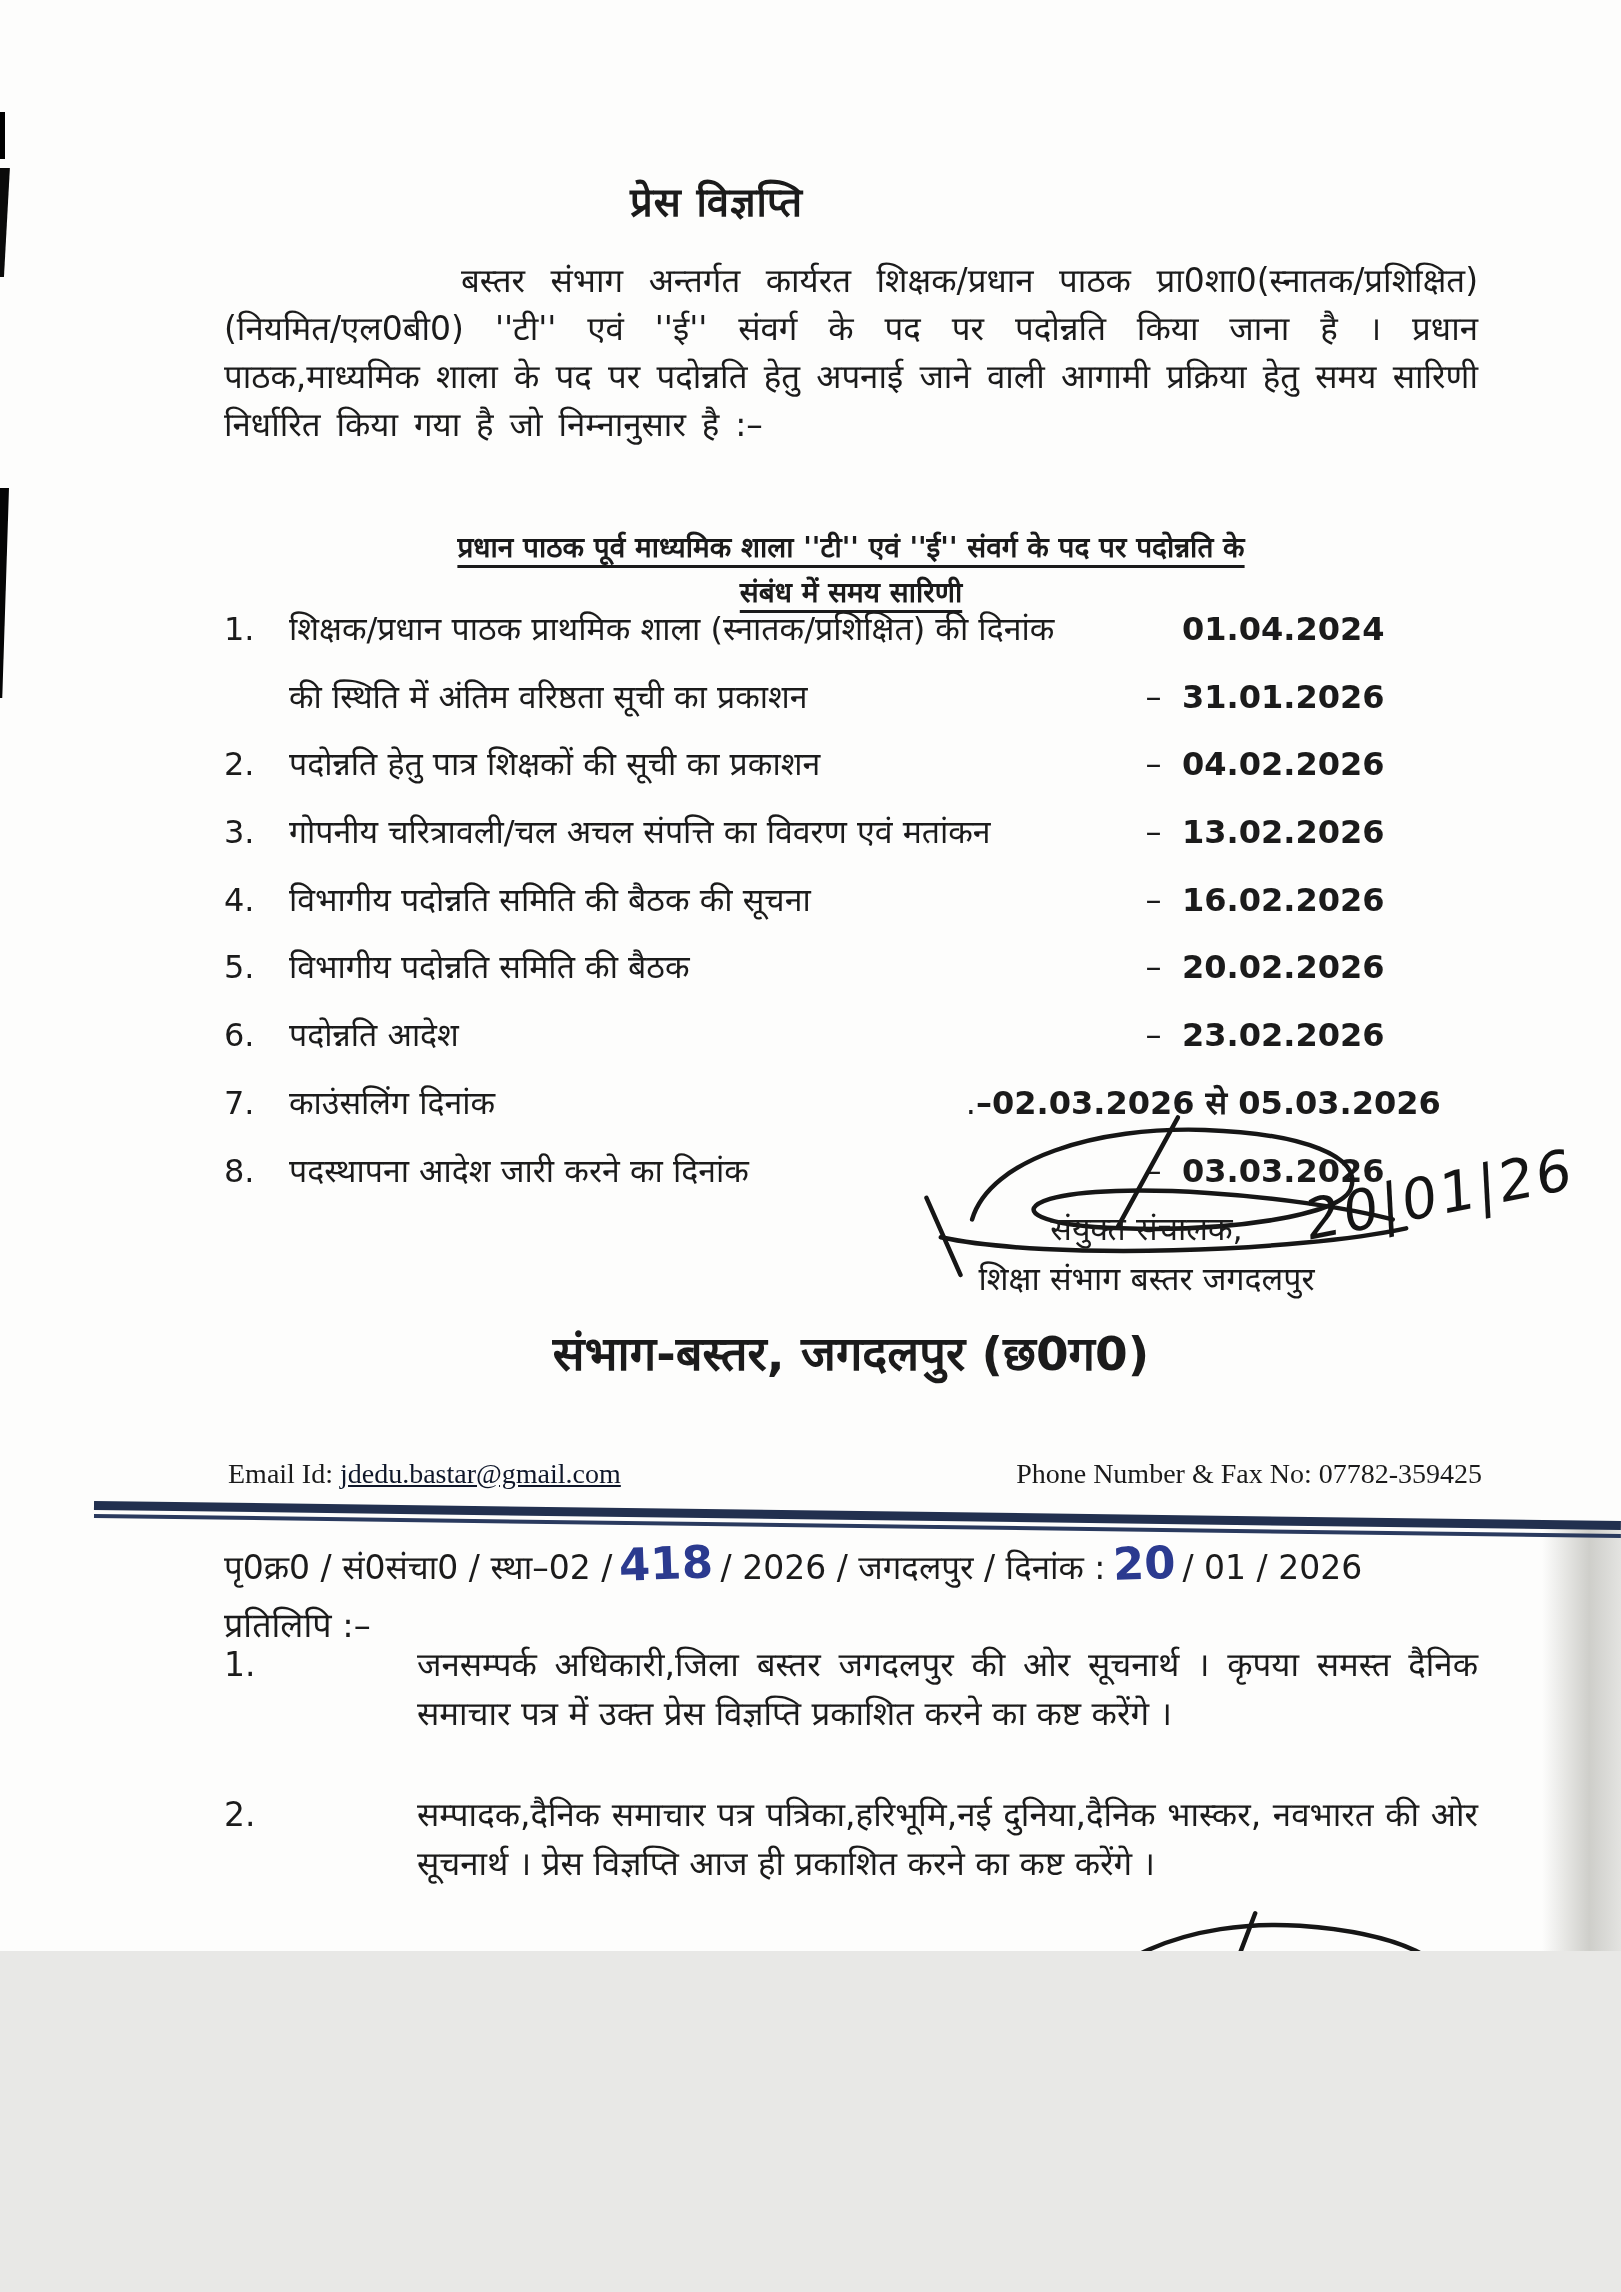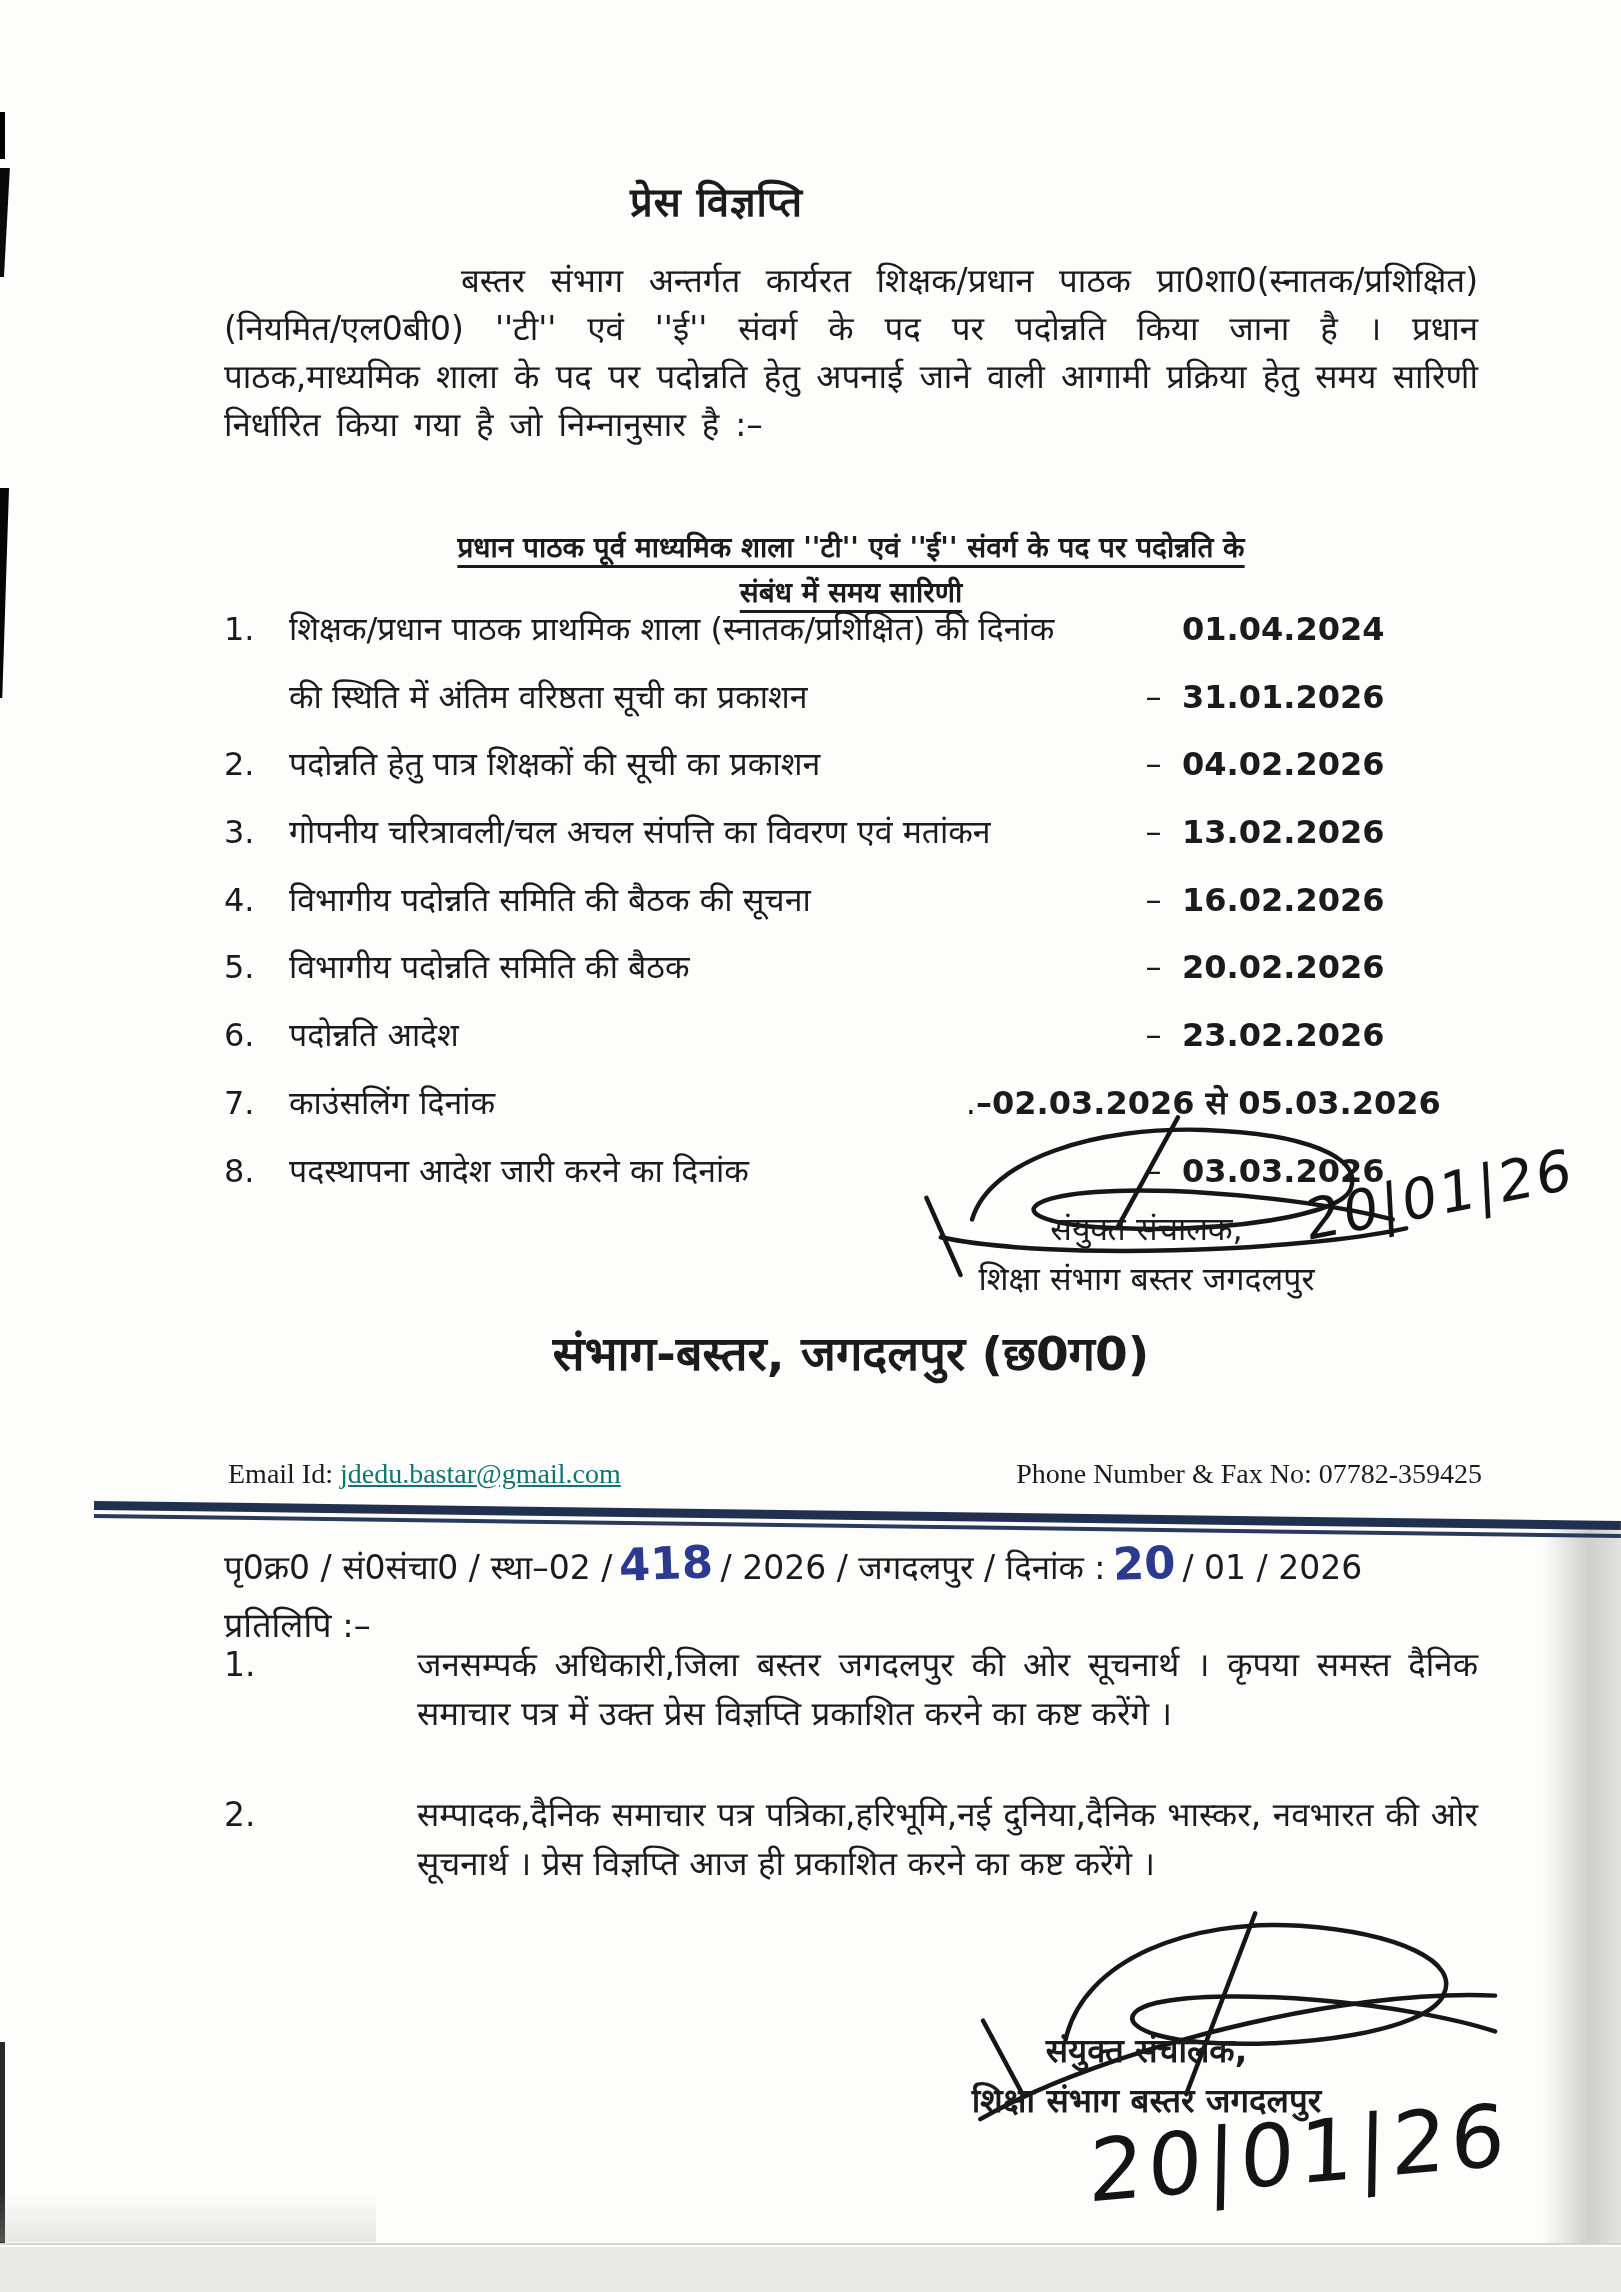--- a/index.html
+++ b/index.html
@@ -1,16 +1,16 @@
 <!DOCTYPE html>
 <html style="font-size:14.3px"><head>
 <meta charset="utf-8">
 <style>
   html,body{margin:0;padding:0;background:#e8e8e6;}
-  #page{position:relative;width:1621px;height:2247px;background:#fdfdfc;overflow:hidden;
+  #page{position:relative;width:1621px;height:1951px;background:#fdfdfc;overflow:hidden;
         font-family:"DejaVu Sans",sans-serif;color:#1b1b1b;}
   .abs{position:absolute;}
   
   .title{top:173px;left:224px;width:985px;text-align:center;font-size:40px;font-weight:bold;letter-spacing:0.9px;}
   
   .intro{top:257px;left:224px;width:1254px;font-size:33px;line-height:1.45;text-align:justify;
          text-indent:237px;word-spacing:5.4px;}
   
   .heading{top:525px;left:224px;width:1254px;text-align:center;font-weight:bold;font-size:28px;line-height:1.62;}
   .heading span{display:block;}
@@ -30,21 +30,21 @@
   .sig-svg{fill:none;stroke:#161616;stroke-width:5;stroke-linecap:round;}
   .ink{color:#141414;display:inline-block;}
   .ink-date-top{top:1162px;left:1303px;font-size:56px;transform:rotate(-11deg) skewX(-8deg);letter-spacing:2.7px;}
   .ink-date-bottom{top:2103px;left:1088px;font-size:86px;transform:rotate(-5deg) skewX(-6deg);letter-spacing:4.5px;}
   
   .office{top:1317px;left:224px;width:1254px;text-align:center;font-weight:bold;font-size:47px;line-height:1.58;}
   .office span{display:block;}
   
   .contact{top:1458px;left:228px;width:1254px;display:flex;justify-content:space-between;
            font-family:"Liberation Serif",serif;font-size:28px;align-items:baseline;}
-  .email-link{color:#0f766e;text-decoration:underline;}
+  .email-link{color:#0f172a;text-decoration:underline;}
   
   .rule{top:1501px;left:94px;width:1527px;height:9px;background:#22304f;transform:rotate(0.75deg);transform-origin:left center;}
   .rule2{top:1514px;left:94px;width:1527px;height:3.6px;background:#2a3a5e;transform:rotate(0.75deg);transform-origin:left center;}
   
   .refline{top:1537px;left:224px;width:1325px;font-size:33px;display:flex;align-items:baseline;white-space:nowrap;}
   .ink-blue{color:#2b3a8f;font-size:45px;transform:rotate(-2deg);display:inline-block;margin:0 7.2px;font-weight:bold;}
   .pratilipi{top:1601px;left:224px;font-size:34px;text-align:center;}
   
   .copy{left:224px;width:1254px;display:flex;font-size:33px;line-height:1.47;}
   .copy1{top:1641px;}

